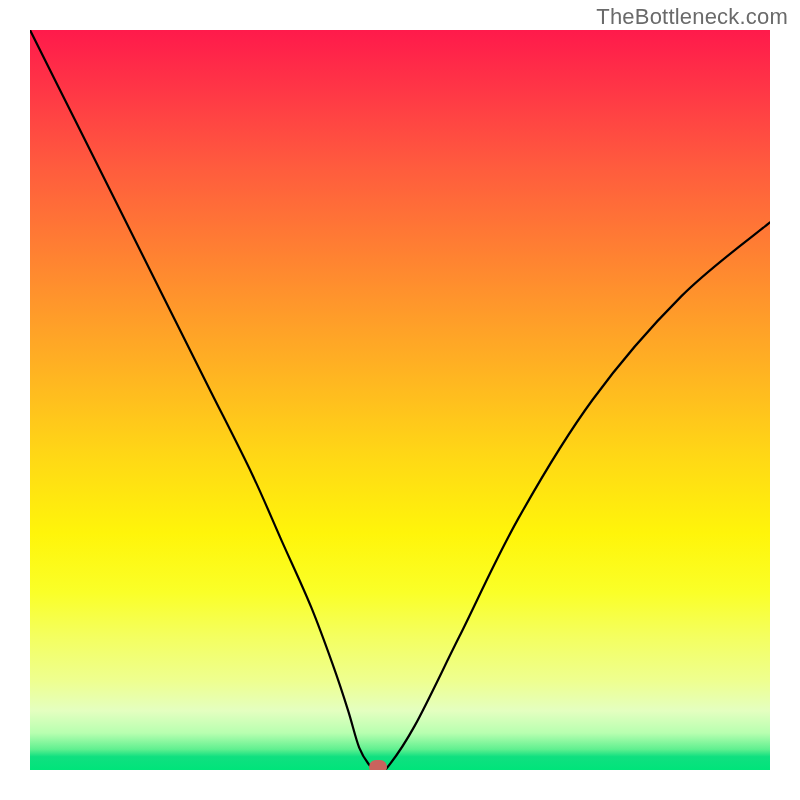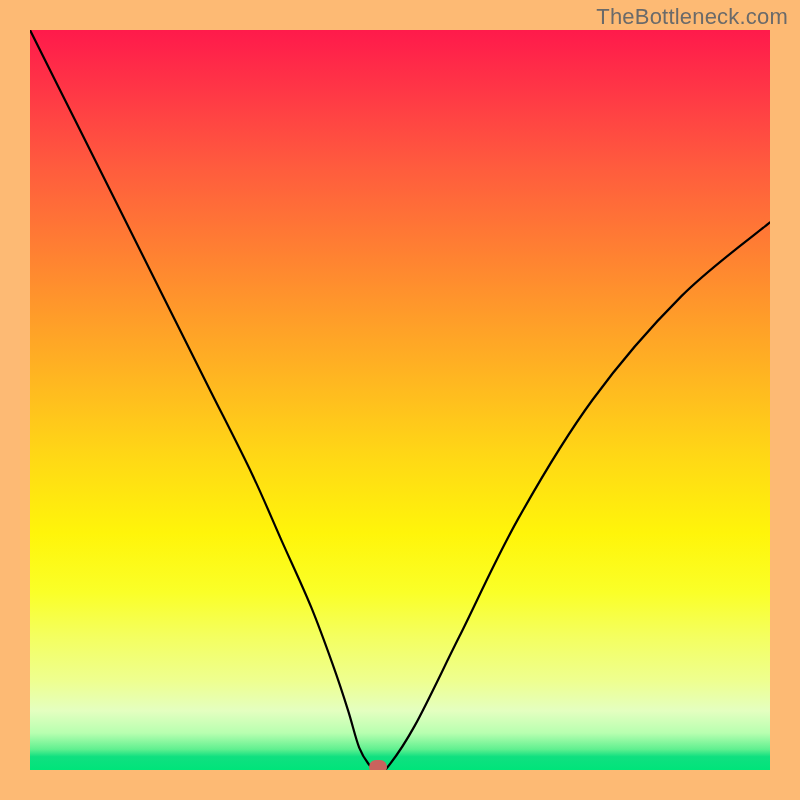--- a/index.html
+++ b/index.html
@@ -10,21 +10,21 @@
     background: #000;
     overflow: hidden;
     font-family: Arial, Helvetica, sans-serif;
   }
   .frame {
     position: absolute;
     left: 0;
     top: 0;
     width: 800px;
     height: 800px;
-    background: #fdba74;
+    background: #ffffff;
   }
   .plot {
     position: absolute;
     left: 30px;
     top: 30px;
     width: 740px;
     height: 740px;
     overflow: hidden;
   }
   .gradient {

